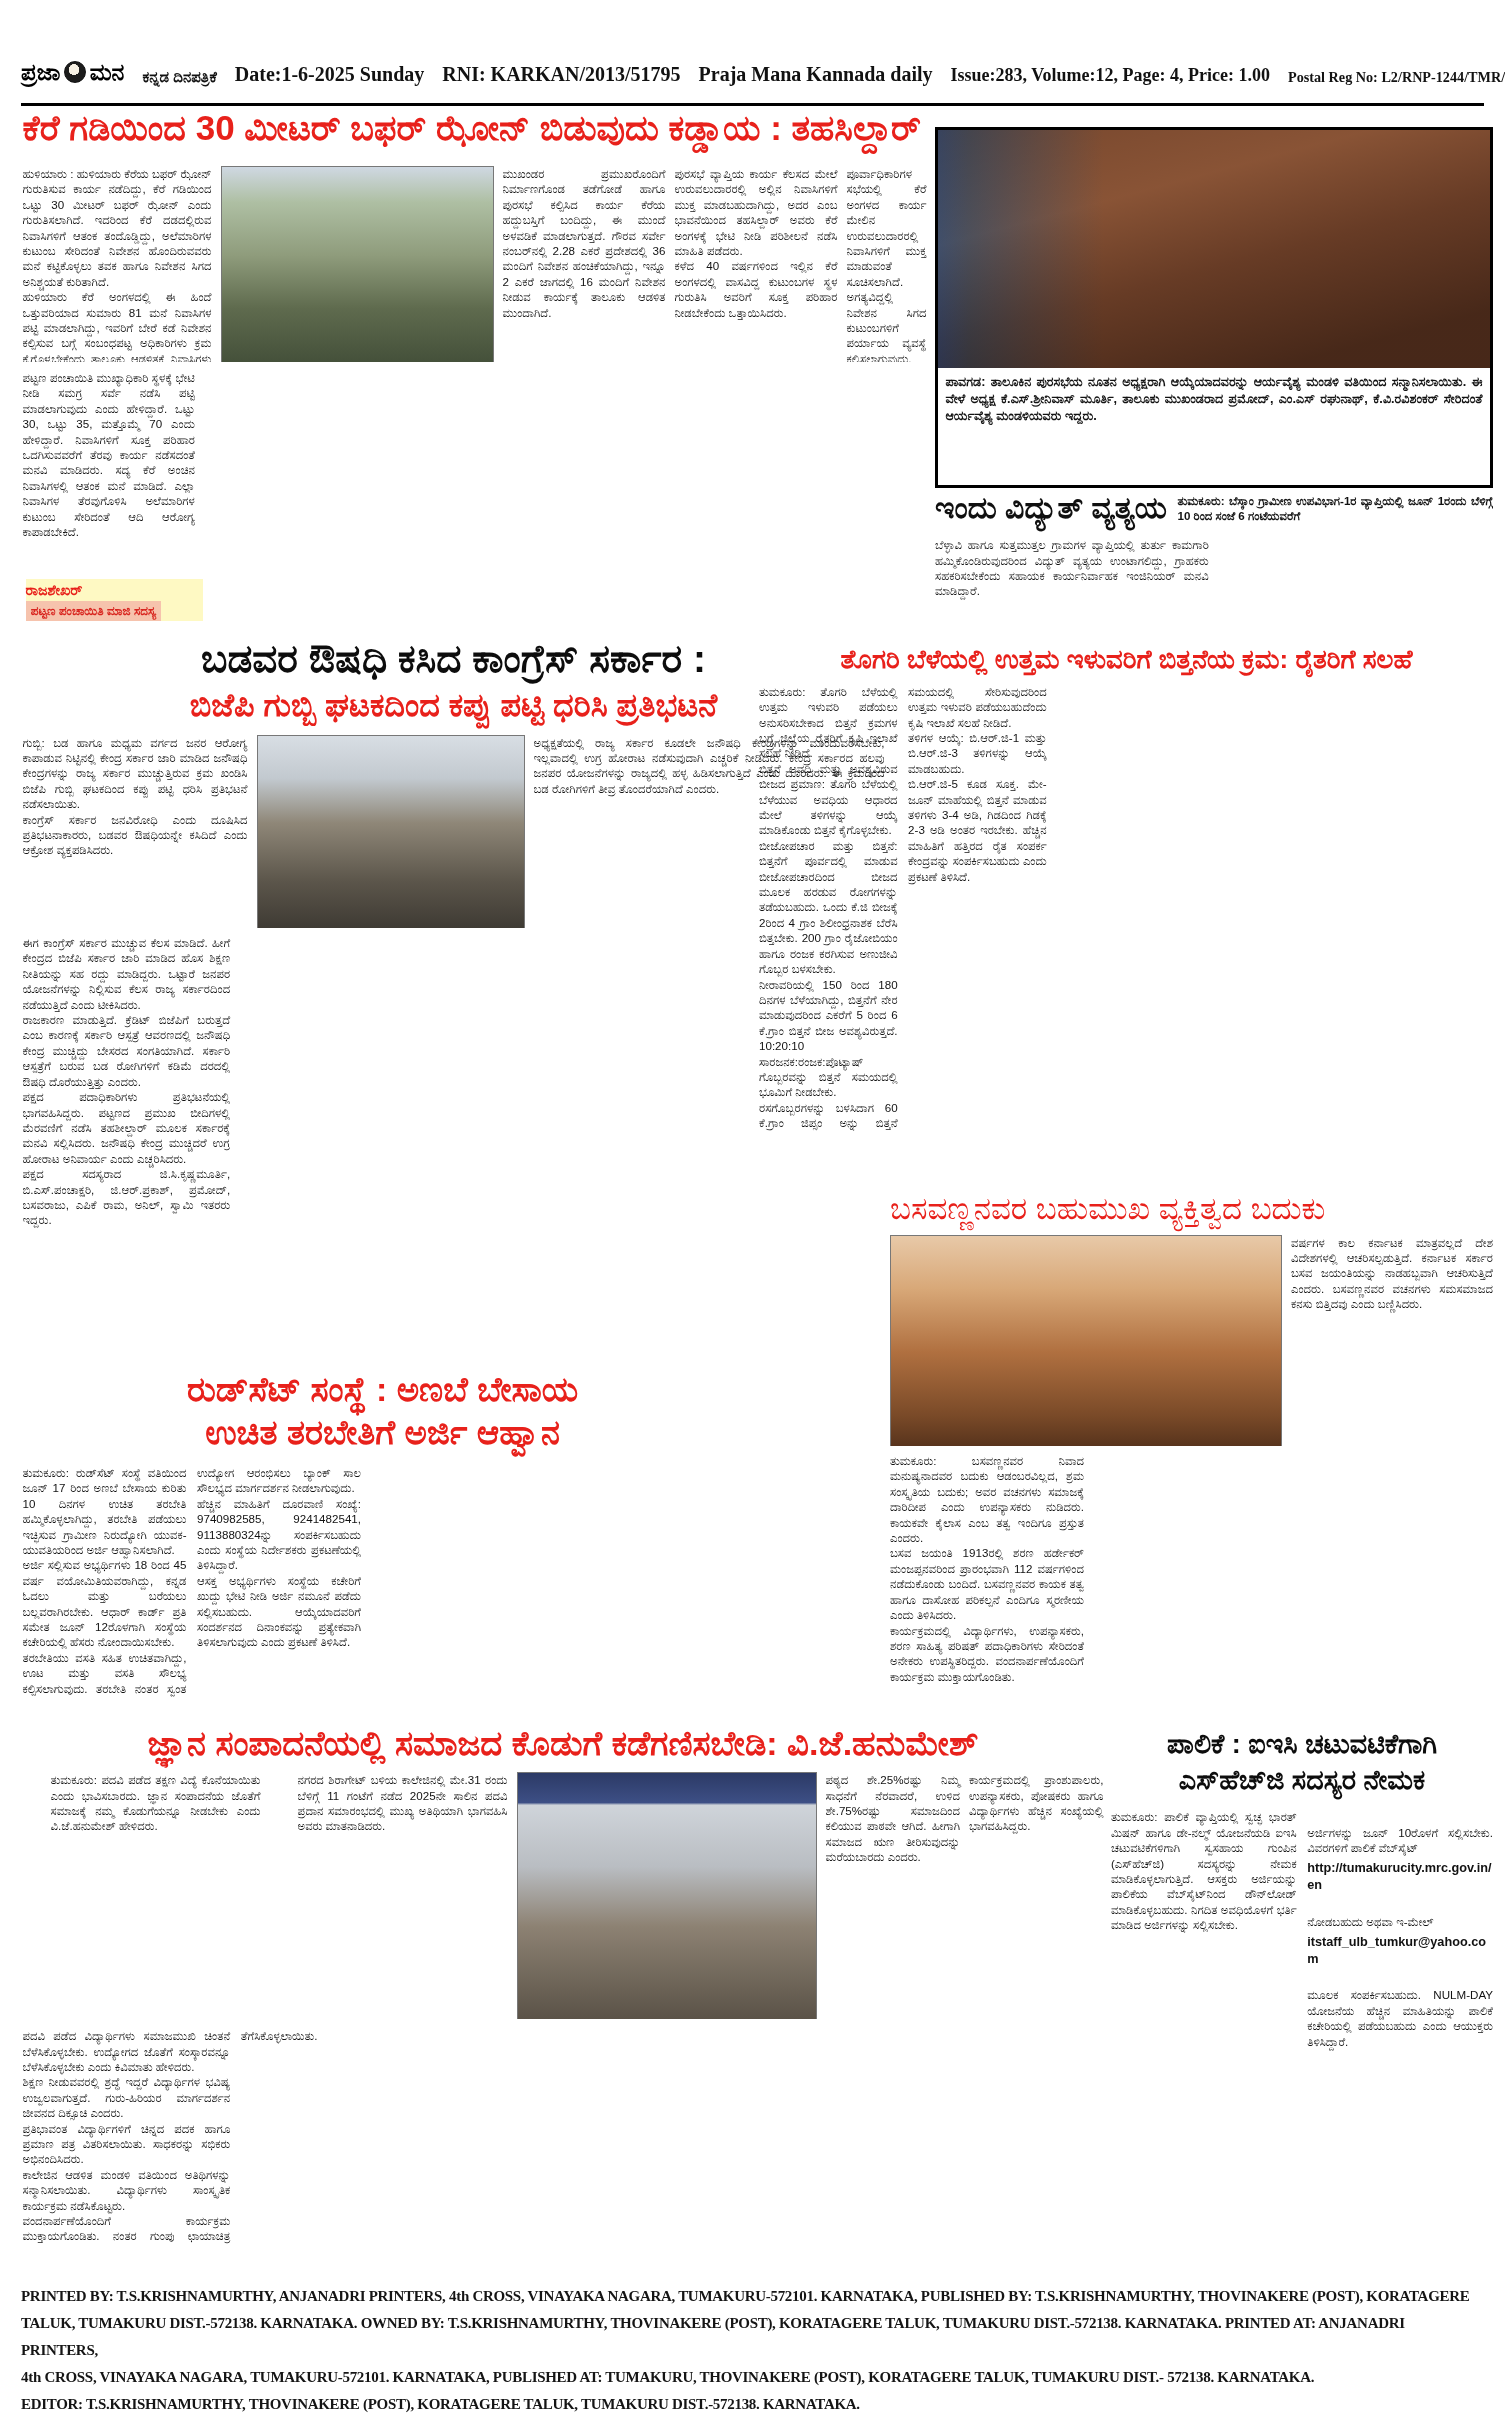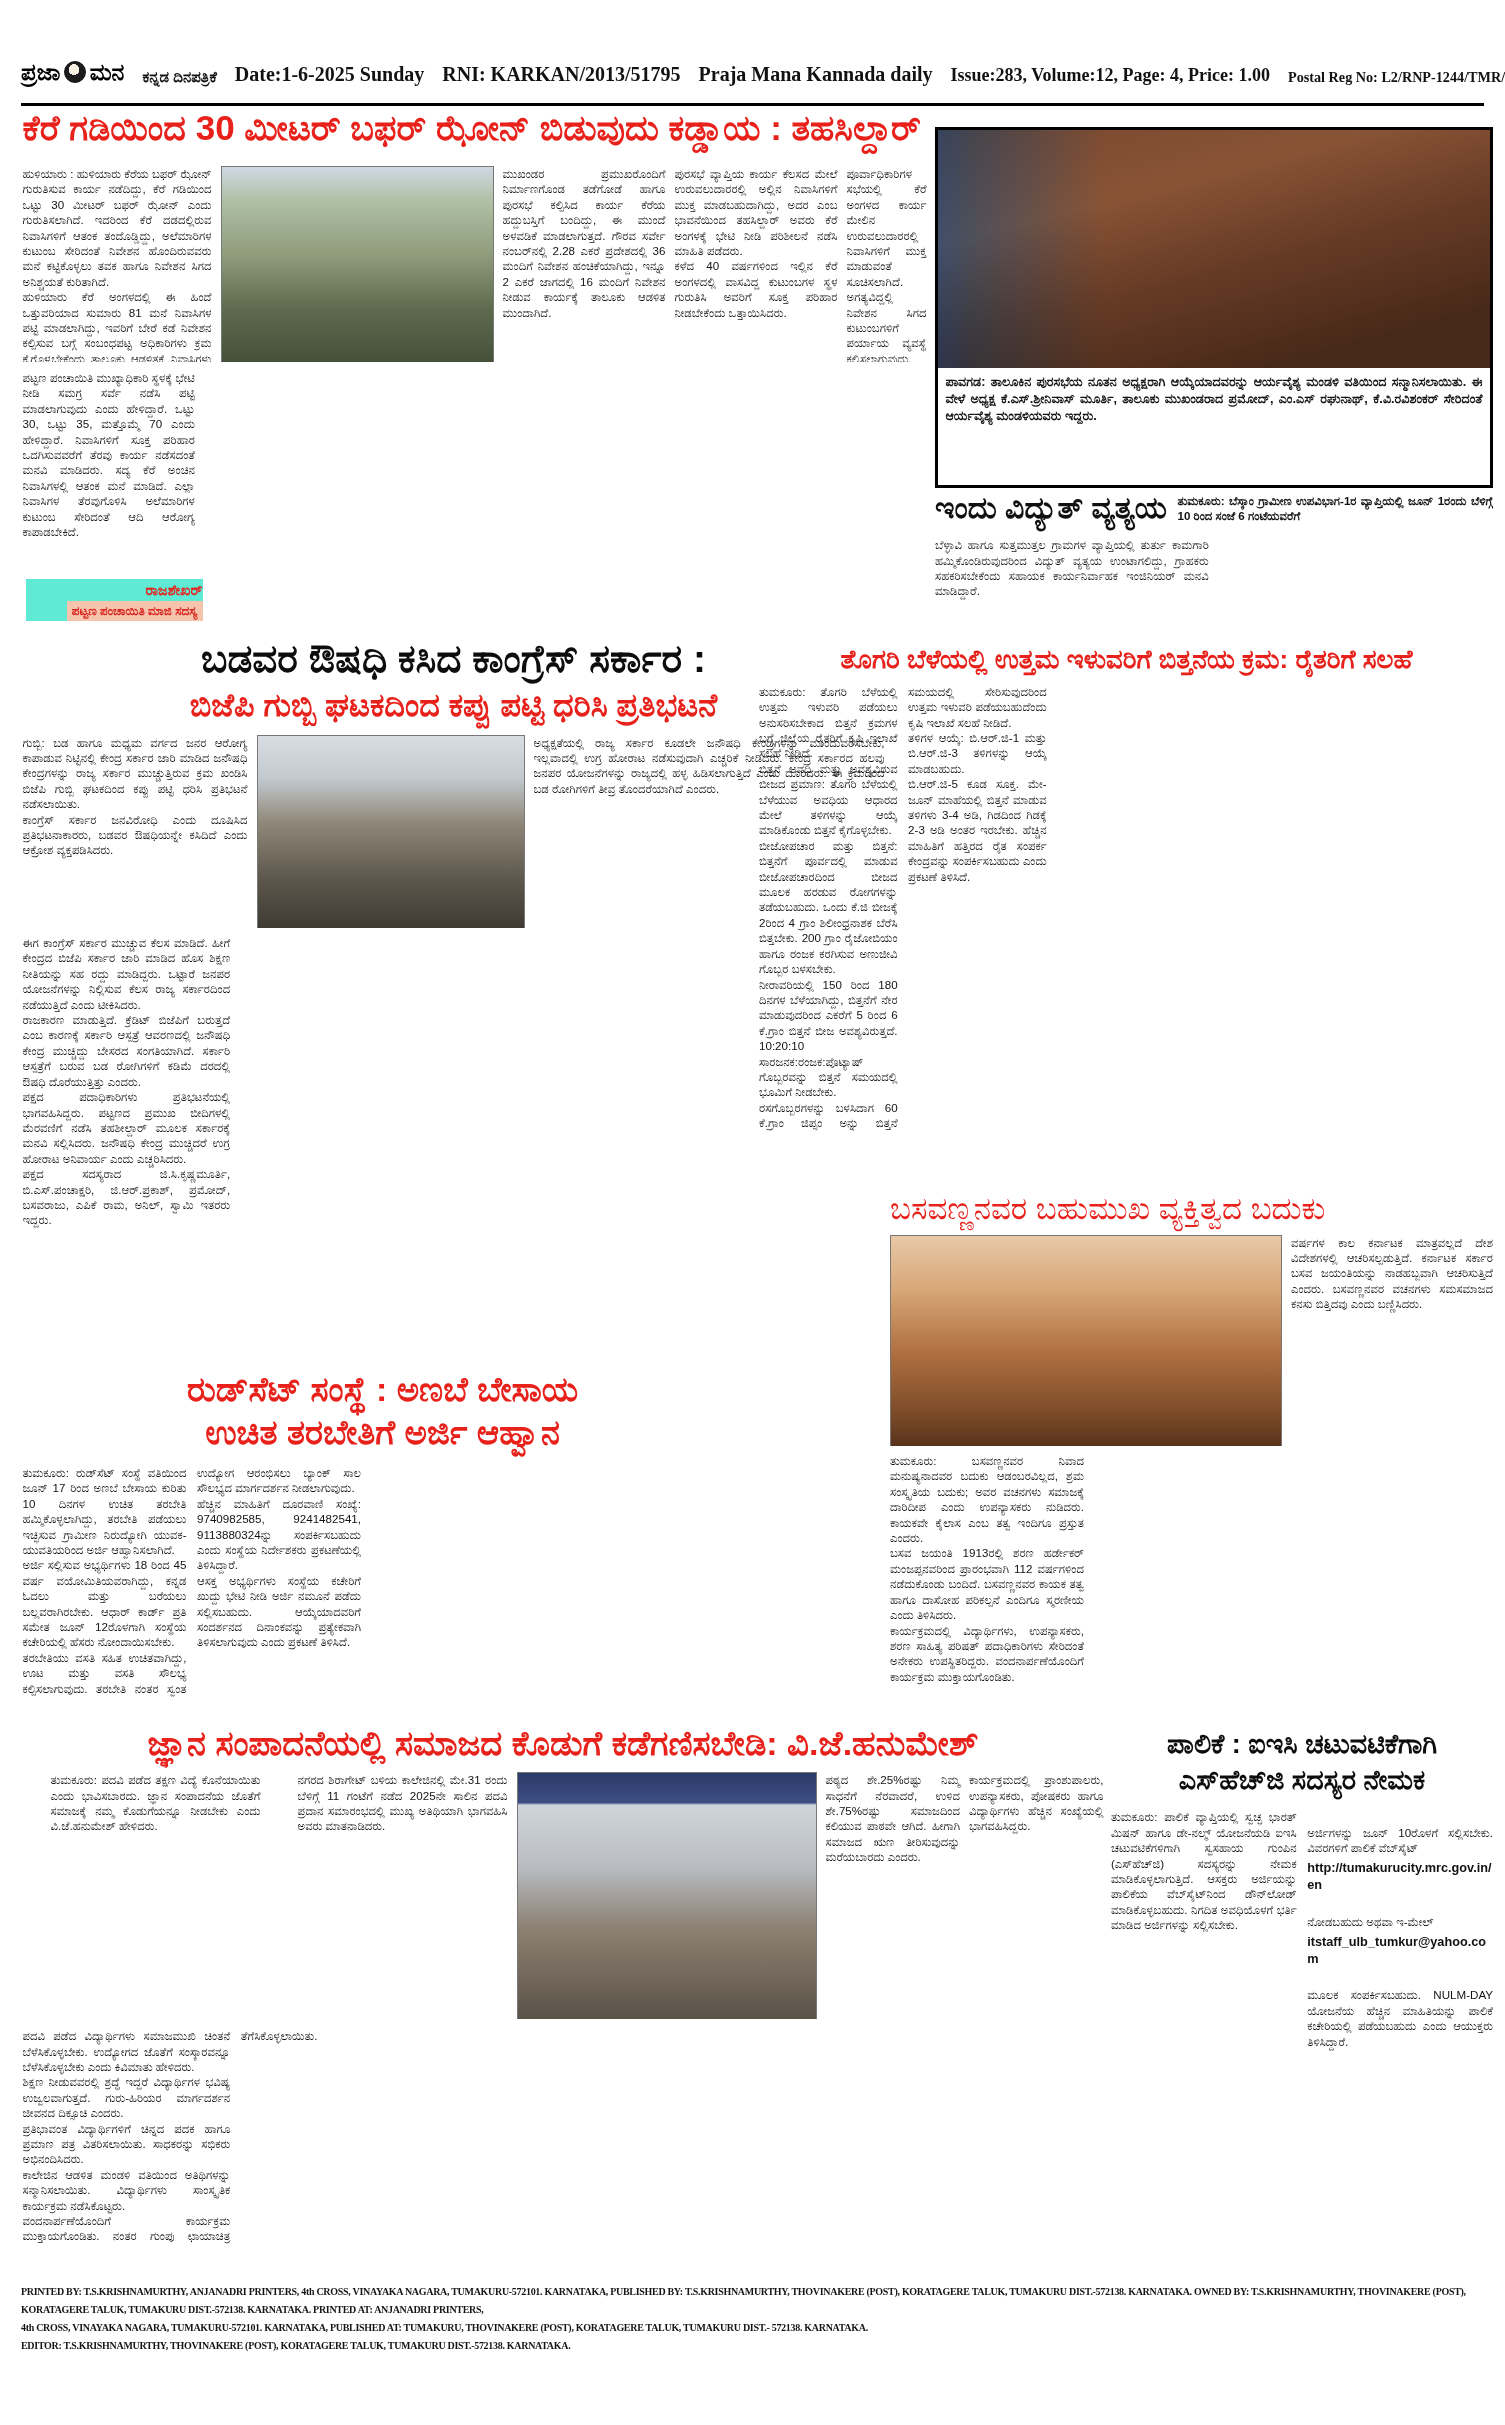--- a/index.html
+++ b/index.html
@@ -22,21 +22,21 @@
   
   .a1-headline{position:absolute;left:22.5px;top:109px;width:904px;
                font-size:35px;font-weight:bold;color:#e8211b;line-height:1.1;}
   .a1-rowA{position:absolute;left:22.5px;top:166px;width:904px;height:196px;display:flex;gap:9px;overflow:hidden;}
   .a1-colA{width:189px;}
   .photo1{width:271px;height:196px;flex:0 0 auto;border:0.7px solid #777;
           background:linear-gradient(180deg,#cfd8e2 0%,#aebfa3 18%,#8f9c7c 45%,#5f6b4e 72%,#44503a 100%);}
   .a1-colB,.a1-colC{width:163px;}
   .a1-colD{flex:1;}
   .a1-rowB{position:absolute;left:22.5px;top:370px;width:904px;height:259px;column-count:5;overflow:hidden;}
-  .byline{position:absolute;left:25.5px;top:579px;width:177px;text-align:right;background:#5eead4;padding-top:3px;}
+  .byline{position:absolute;left:25.5px;top:579px;width:177px;text-align:left;background:#fef9c3;padding-top:3px;}
   .byline-name{color:#e8211b;font-weight:bold;font-size:14.2px;}
   .byline-role{display:inline-block;background:#f6c3ad;color:#d8241e;font-weight:bold;
                font-size:12px;padding:3px 5.2px;margin-top:2.2px;}
   
   .photobox2{position:absolute;left:935px;top:127px;width:558px;height:361px;border:3px solid #000;
              box-sizing:border-box;display:flex;flex-direction:column;background:#fff;}
   .photo2{height:238px;flex:0 0 auto;
           background:linear-gradient(165deg,#7b5f4c 0%,#8e705a 30%,#6b503f 55%,#4a362a 85%),
                      linear-gradient(90deg,#3a5a8c 0%,#7b5f4c 30%);background-blend-mode:overlay;}
   .caption2{padding:6px 7.5px;font-size:12.7px;font-weight:bold;line-height:1.32;text-align:justify;}
@@ -85,21 +85,21 @@
   
   .palike{position:absolute;left:1111px;top:1726px;width:382px;height:555px;overflow:hidden;}
   .palike-headline{text-align:center;font-size:27px;font-weight:bold;color:#0d0d0d;
                    line-height:1.35;white-space:pre-line;}
   .palike-body{margin-top:10.5px;display:flex;gap:10.5px;}
   .palike-col{width:186px;}
   .palike-url,.palike-email{display:block;font-weight:bold;font-size:12.7px;margin:4.5px 0;
                             word-break:break-all;text-align:left;}
   
   .footer{position:absolute;left:21px;top:2283px;width:1463px;
-          font-family:"Liberation Serif",serif;font-weight:bold;font-size:10px;
+          font-family:"Liberation Serif",serif;font-weight:bold;font-size:15px;
           line-height:1.8;letter-spacing:-0.3px;color:#151515;}
 </style>
 </head>
 <body>
 
 <div class="page">
 
   <div class="masthead">
     <span class="logo">
       <span>ಪ್ರಜಾ</span>

